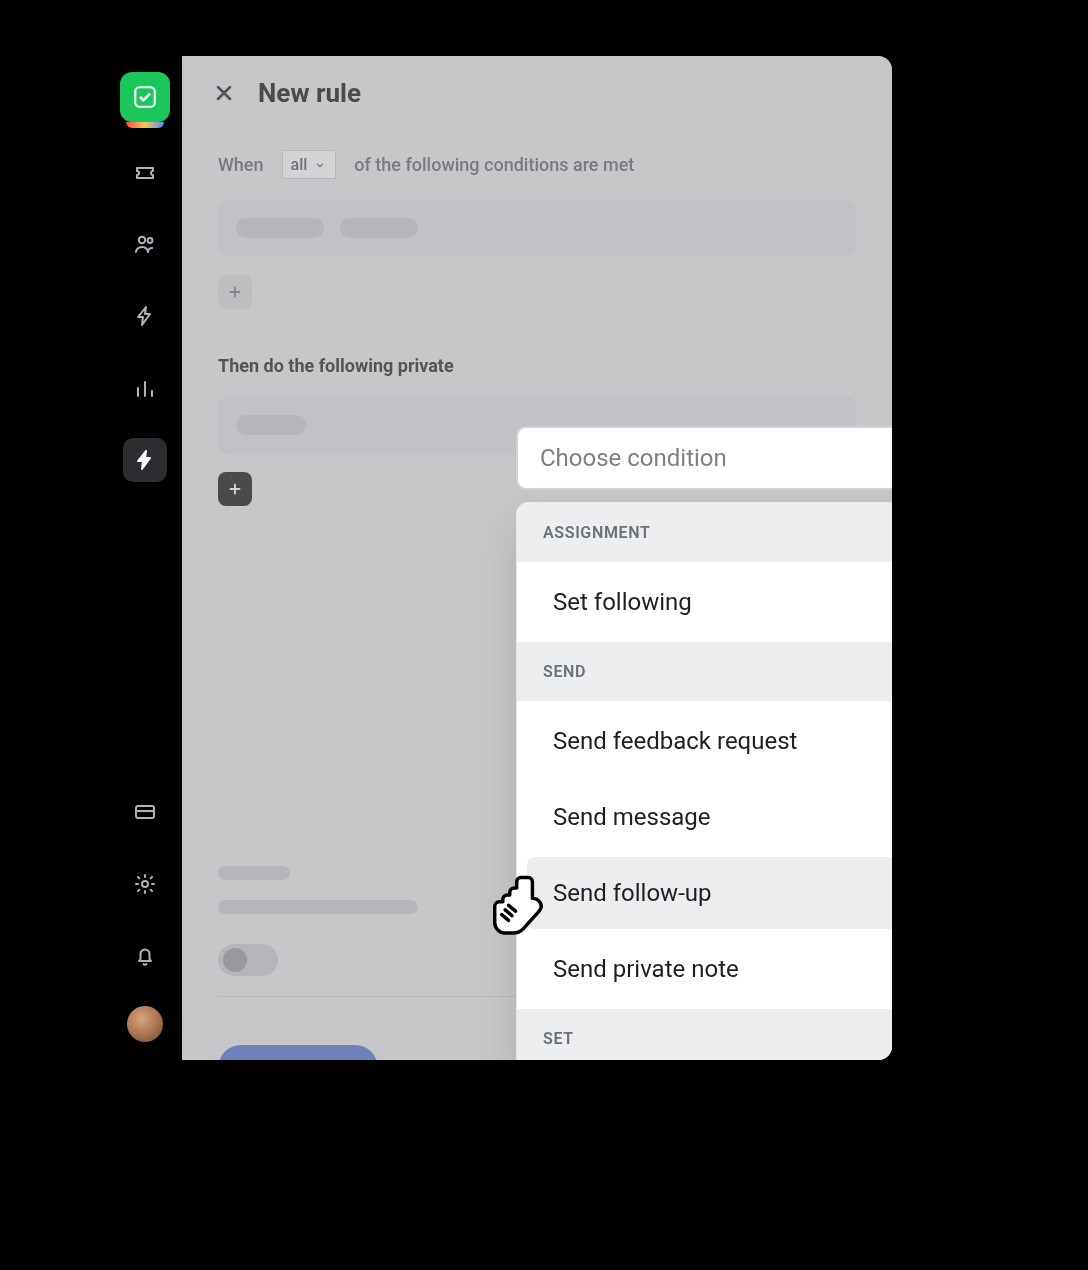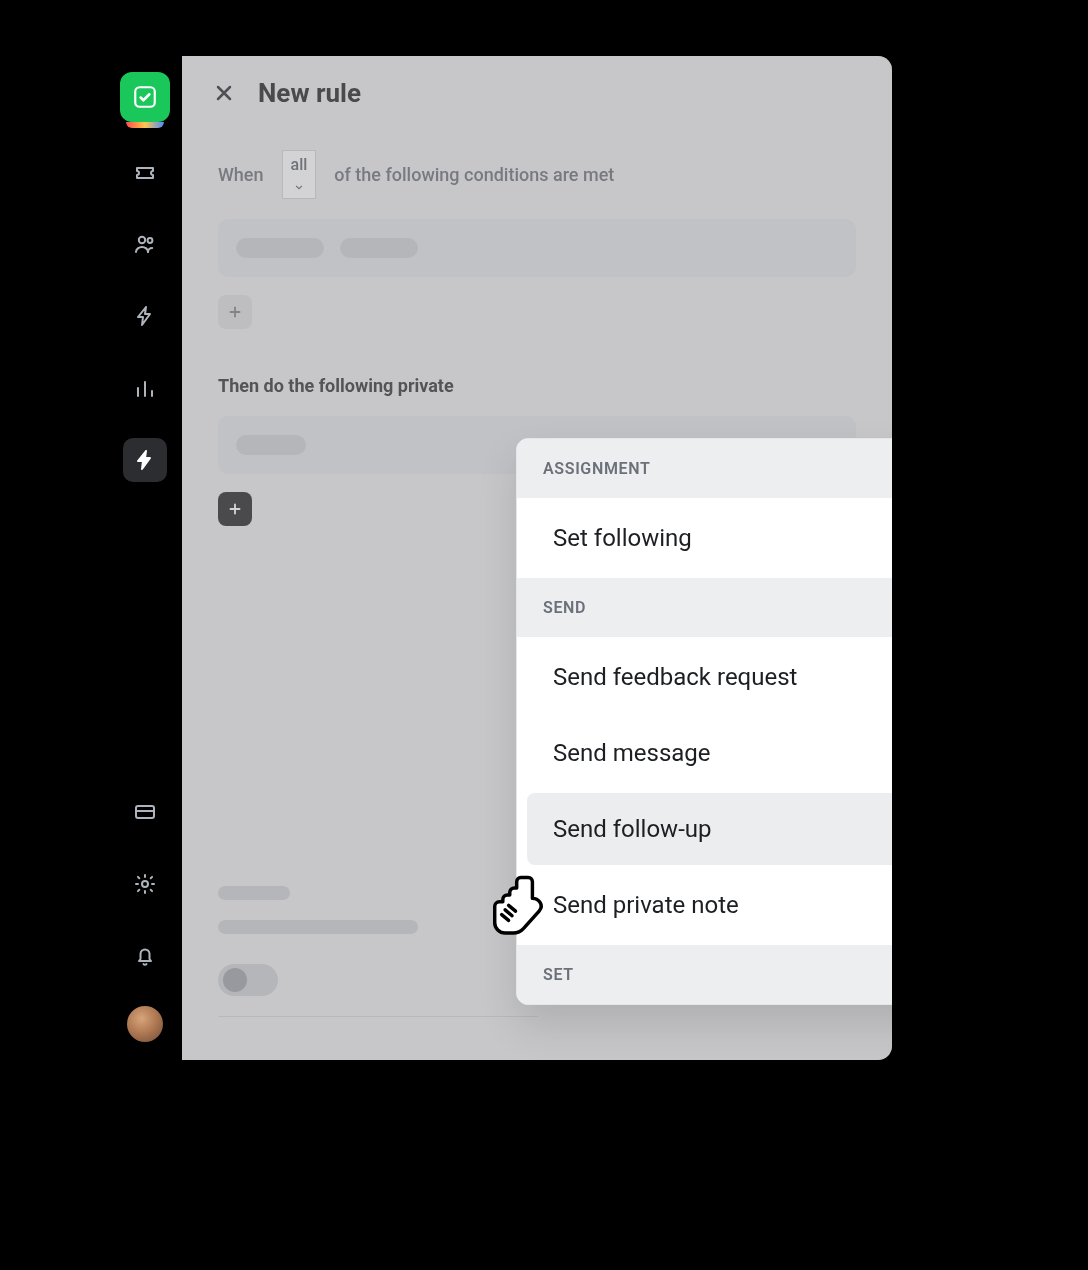--- a/index.html
+++ b/index.html
@@ -83,21 +83,21 @@
   .close-x svg{width:24px;height:24px;fill:none;stroke:#2b2d31;stroke-width:2.5;stroke-linecap:round;}
   .title{font-size:26px;font-weight:700;color:#222;}
   .content{padding:0 36px;}
   .when-line{
     display:flex;align-items:center;gap:18px;
     color:#6c7079;font-size:18px;margin-top:20px;font-weight:500;
   }
   .select-pill{
     border:1px solid #cfd3d8;border-radius:0;
     padding:4px 8px;display:flex;align-items:center;gap:6px;
-    font-size:16px;color:#60636b;background:#fff;flex-direction:column;
+    font-size:16px;color:#60636b;background:#fff;
   }
   .select-pill svg{width:14px;height:14px;fill:none;stroke:#60636b;stroke-width:2;}
   .condition-card{
     margin-top:20px;
     background:#e3e4e6;
     border-radius:10px;
     height:58px;
     display:flex;align-items:center;gap:16px;padding:0 18px;
   }
   .skel{background:#cfd1d4;border-radius:10px;height:20px;}
@@ -278,20 +278,24 @@
         <div class="line-skel" style="width:320px;height:1px;background:#d4d6d9"></div>
         <div class="save-skel">
             <div class="inner"></div>
           </div>
       </div>
     </div>
 
     <div class="dim-overlay"></div>
 
     <div class="popover">
+      <div class="select-box">
+        <span>Choose condition</span>
+
+      </div>
       <div class="menu">
 
         <div id="menu-body">
             <div class="group-h">ASSIGNMENT</div>
             <div class="menu-item">Set following</div>
             <div class="group-h">SEND</div>
             <div class="menu-item">Send feedback request</div>
             <div class="menu-item">Send message</div>
             <div class="menu-item hover">Send follow-up</div>
             <div class="menu-item">Send private note</div>

